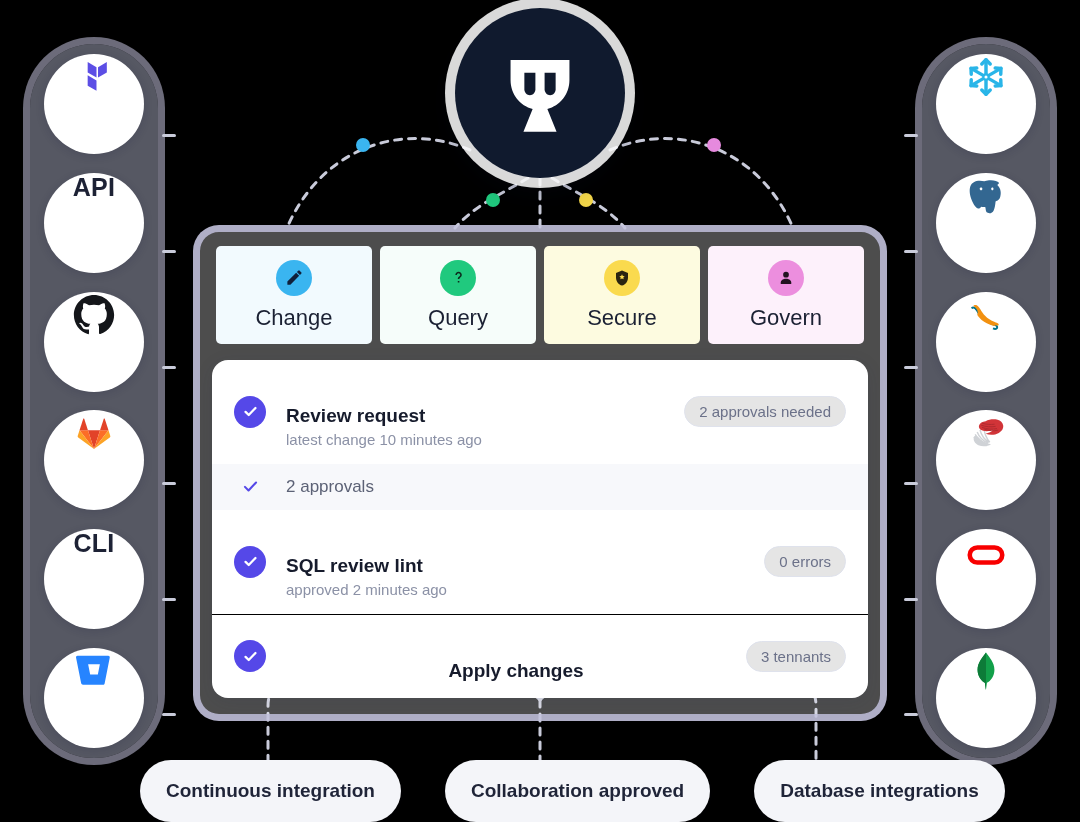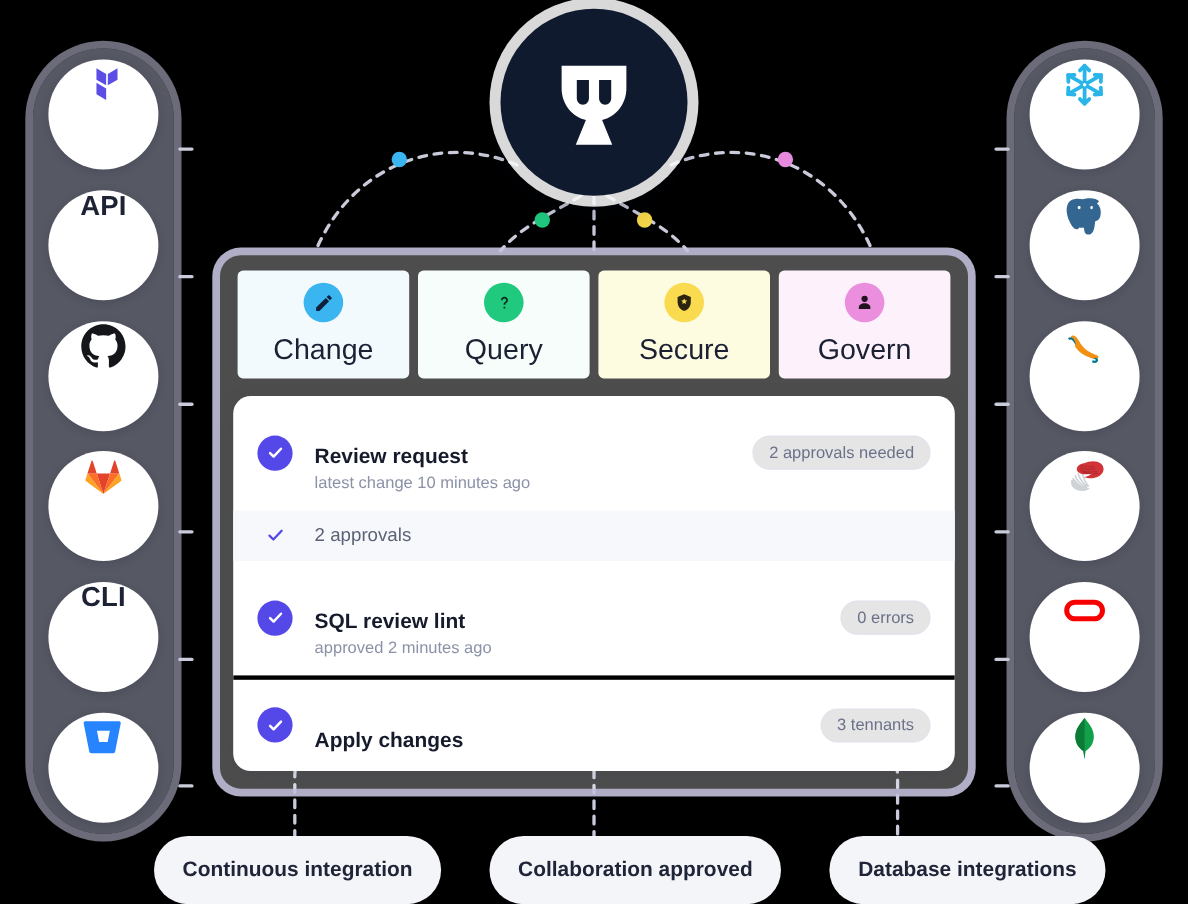--- a/index.html
+++ b/index.html
@@ -125,21 +125,21 @@
   }
   .card .bubble {
     width: 36px;
     height: 36px;
     border-radius: 50%;
     display: flex;
     align-items: center;
     justify-content: center;
   }
   .card .label {
-    font-size: 26px;
+    font-size: 22px;
     color: #1b2133;
     font-weight: 400;
   }
 
   
   .tasks {
     background: #ffffff;
     border-radius: 16px;
     margin: 4px 12px 16px 12px;
     overflow: hidden;
@@ -150,21 +150,21 @@
     align-items: center;
     padding: 16px 22px;
     box-sizing: border-box;
     min-height: 72px;
   }
   .task-row.sub {
     background: #f7f8fb;
     min-height: 46px;
     padding: 8px 22px;
   }
-  .task-row.divided { border-top: 4px solid #000000; }
+  .task-row.divided { border-top: 1px solid #000000; text-align: center; }
 
   .check-big {
     width: 32px;
     height: 32px;
     border-radius: 50%;
     background: #5548e8;
     display: flex;
     align-items: center;
     justify-content: center;
     flex: none;

